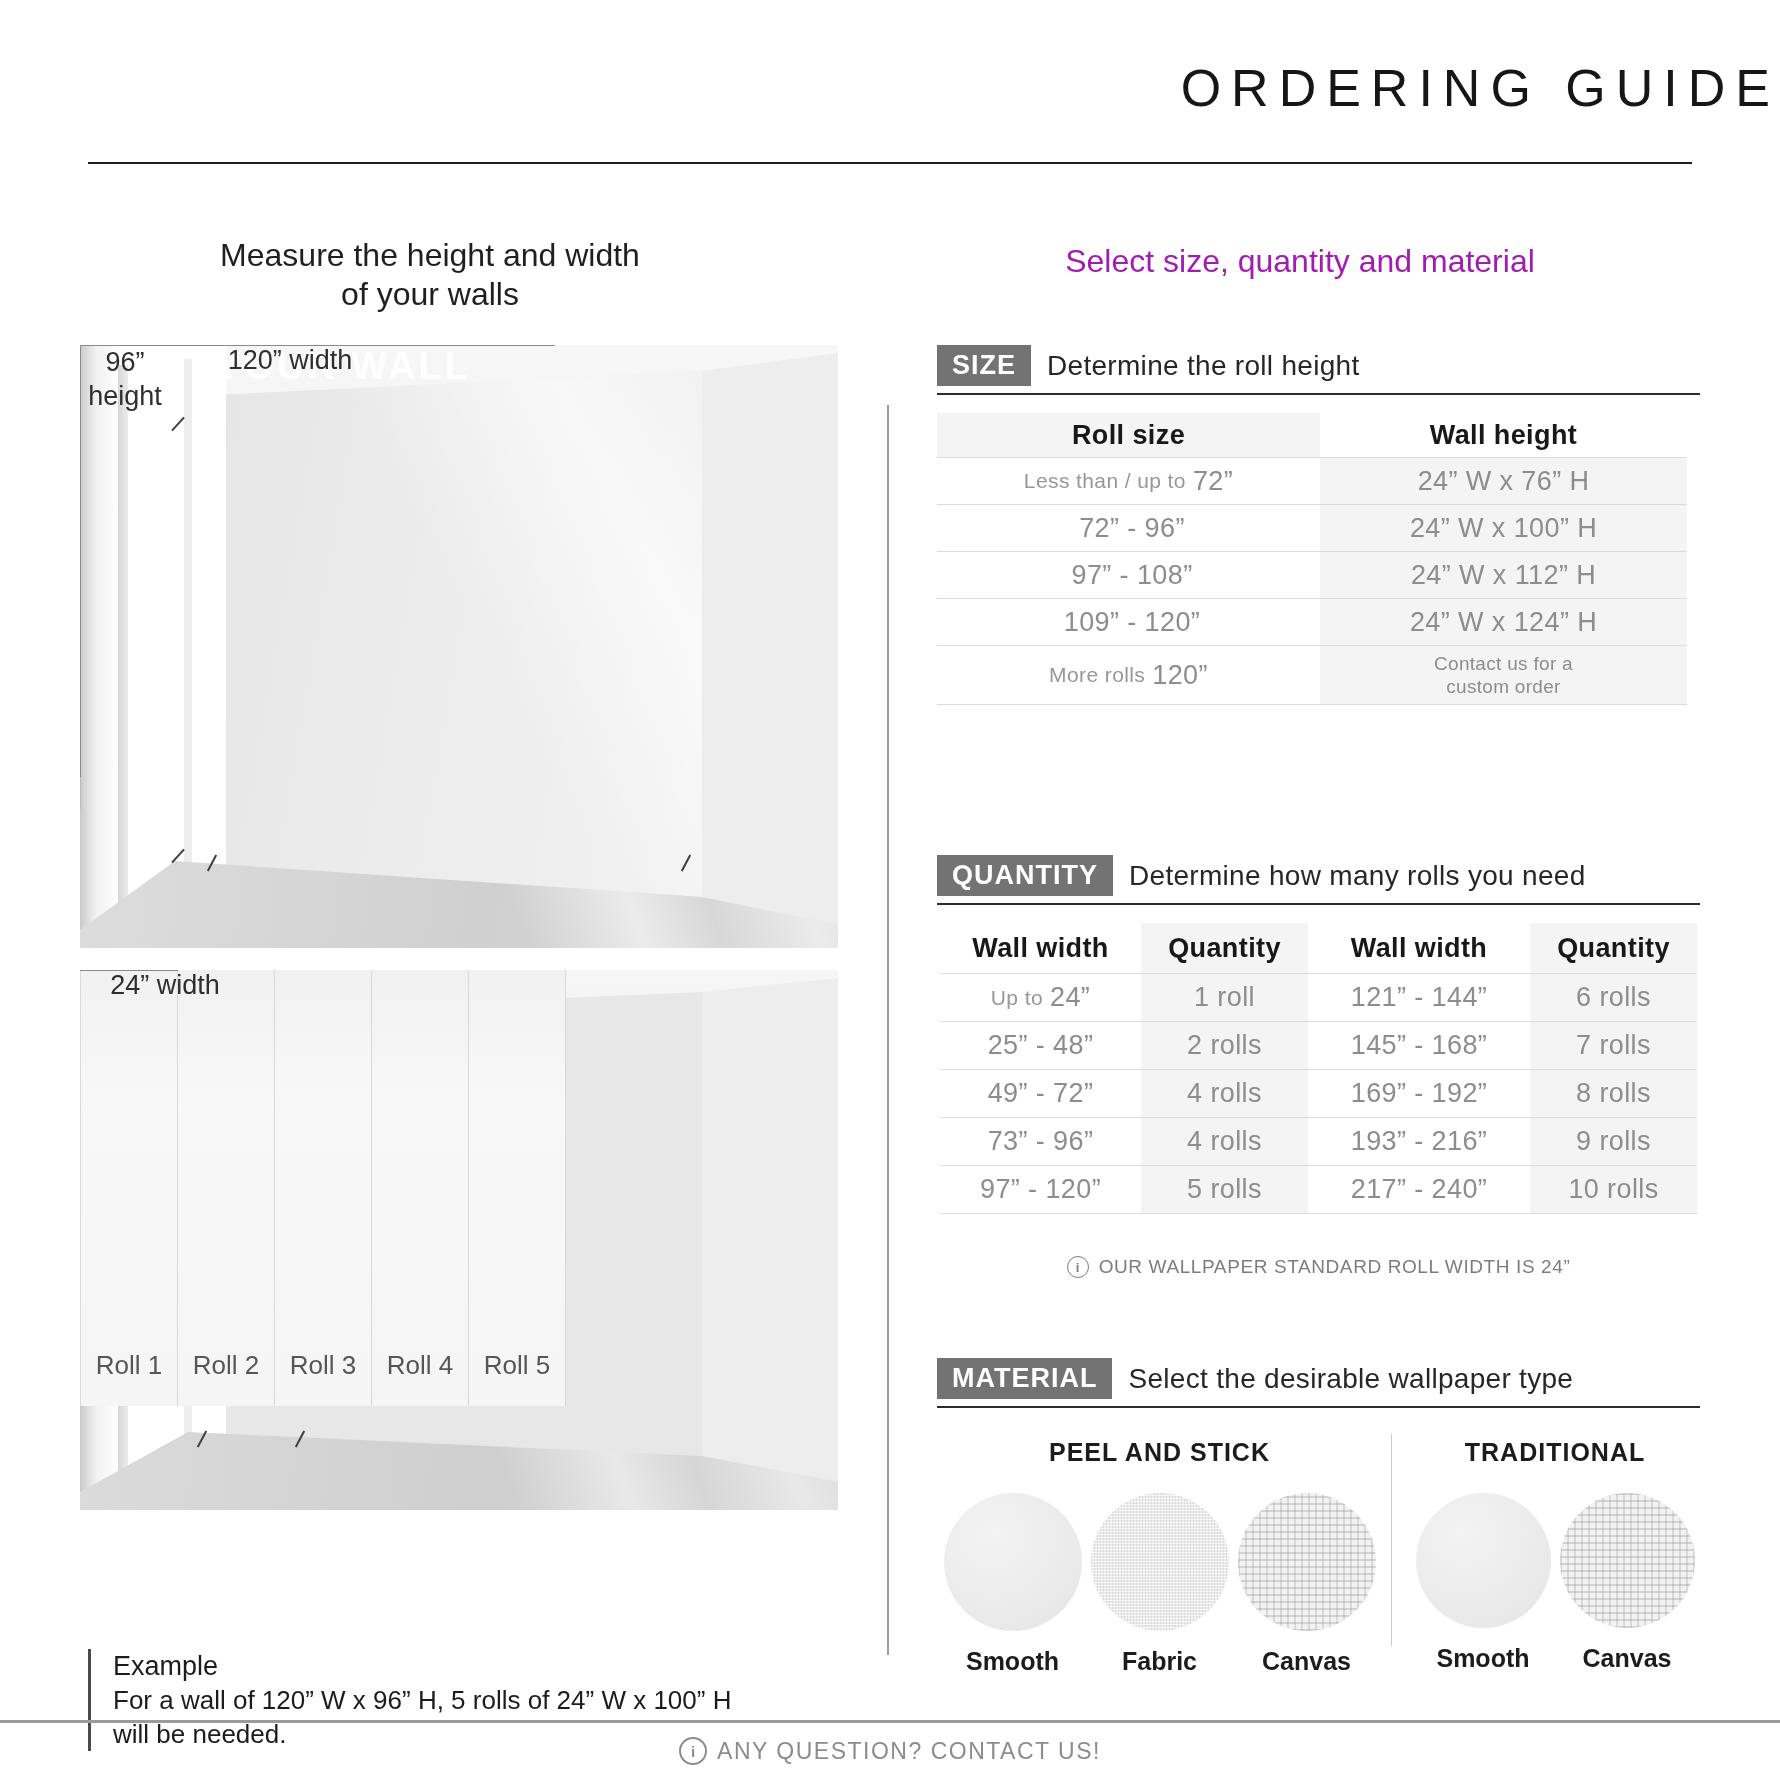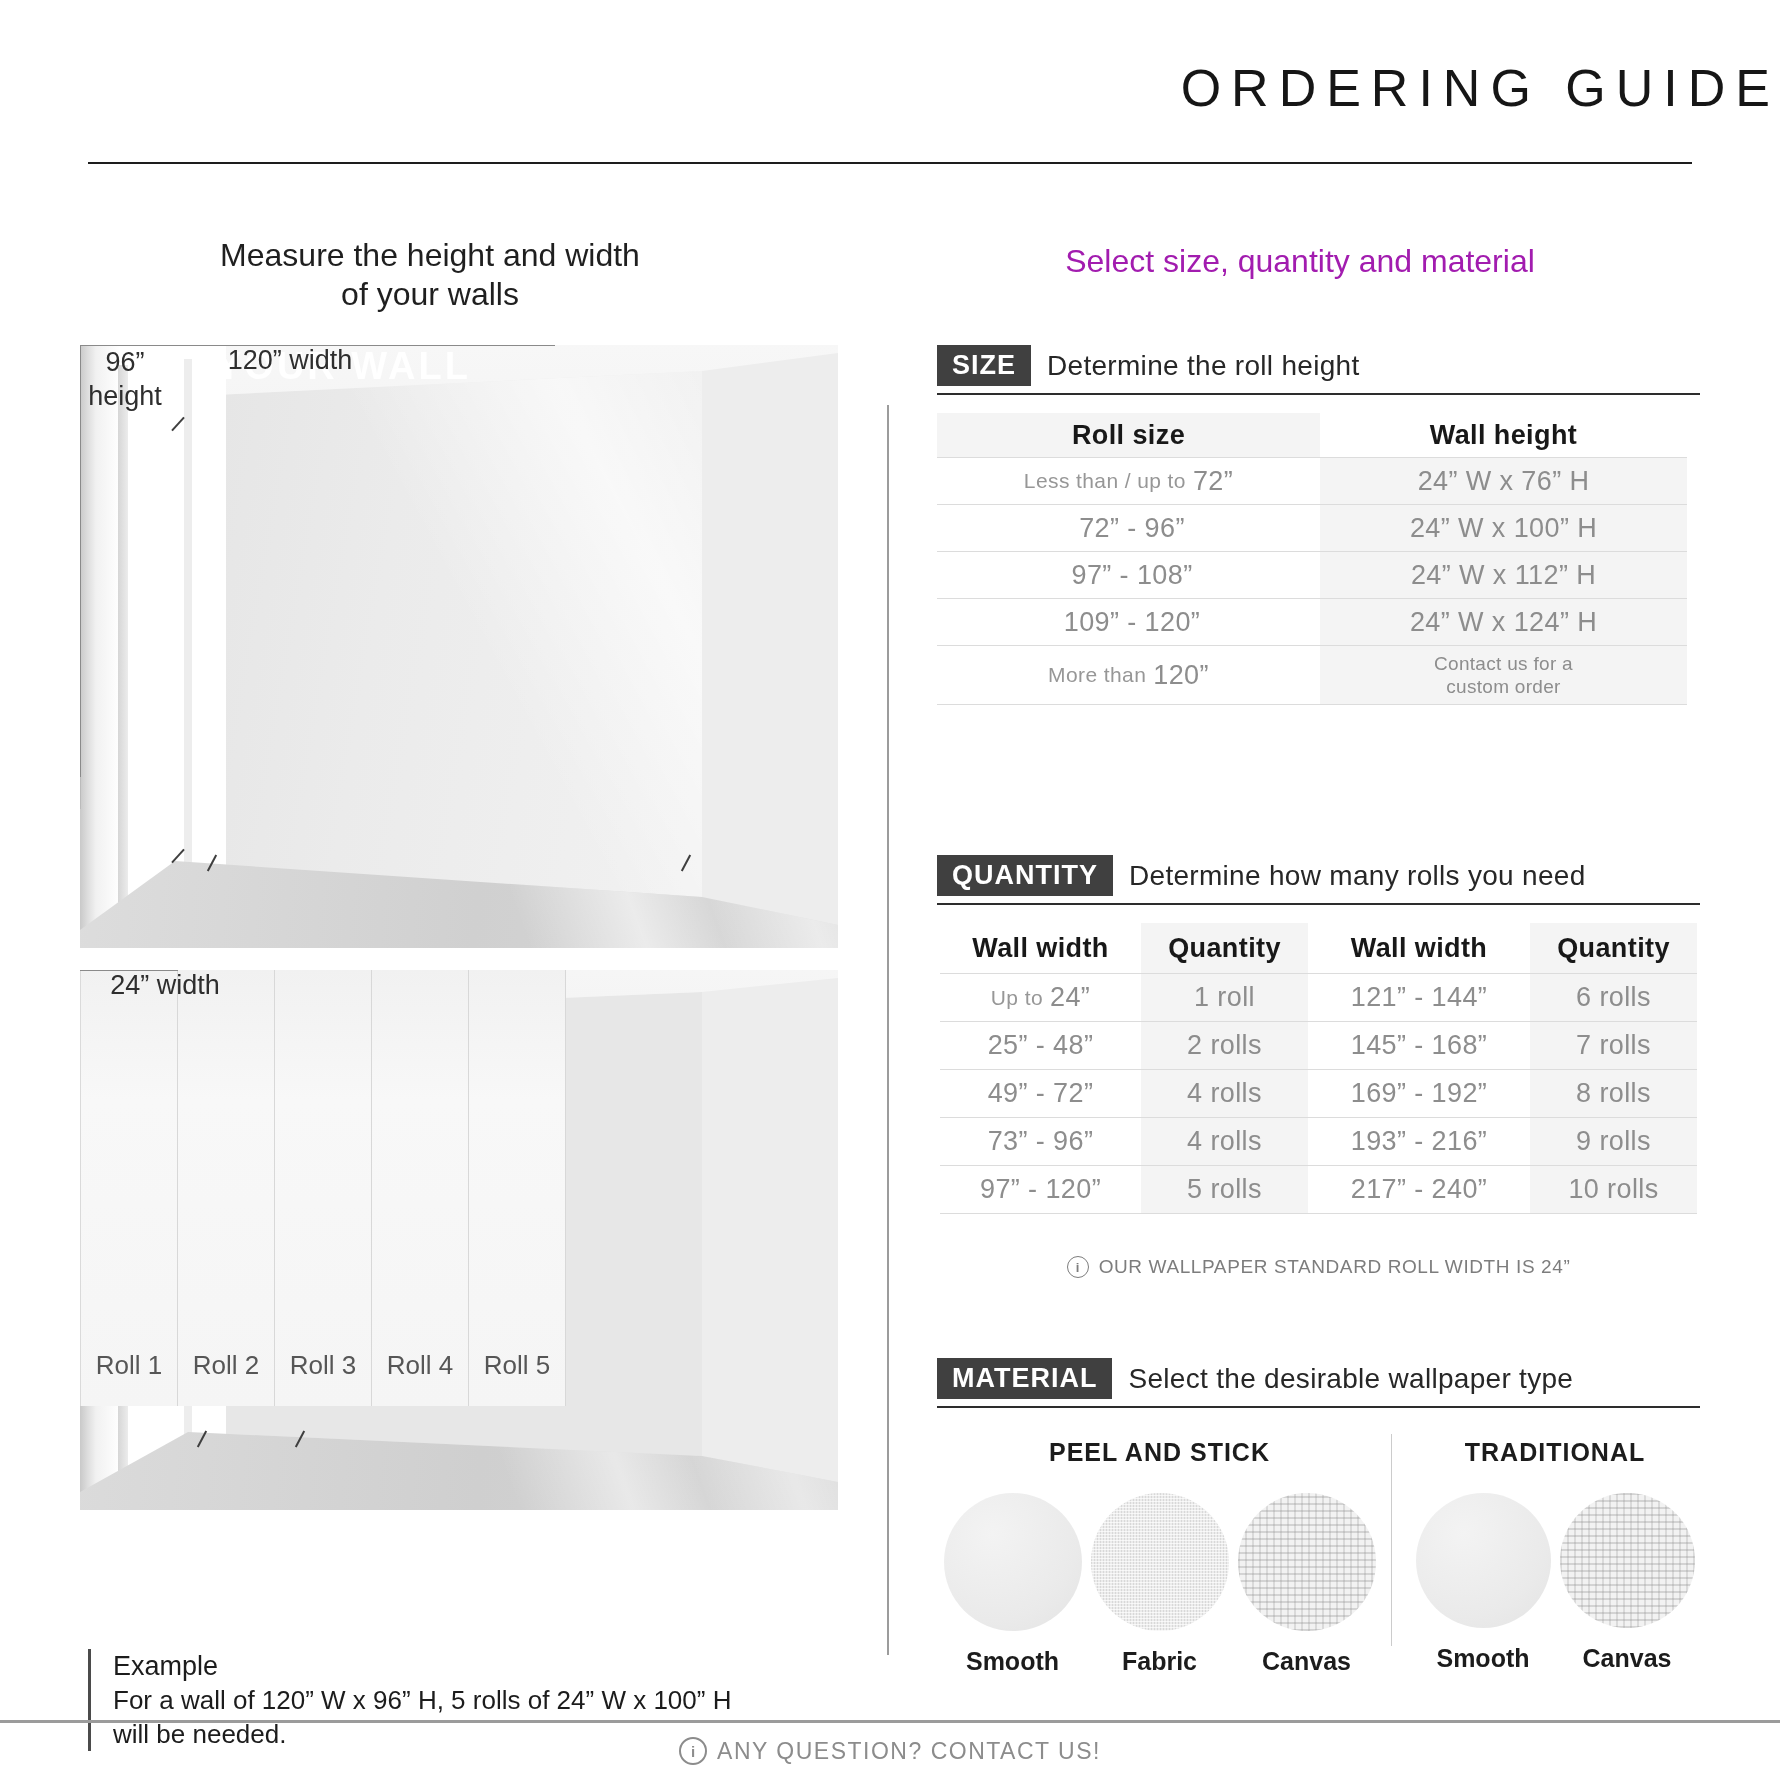--- a/index.html
+++ b/index.html
@@ -86,21 +86,21 @@
   .example { left:88px; top:1649px; width:770px; border-left:3px solid #4b4b4b; padding-left:22px; }
   .example .ex-title { font-size:27px; color:#1c1c1c; line-height:34px; }
   .example .ex-line { font-size:26px; color:#1c1c1c; line-height:34px; white-space:nowrap; }
 
   
   .section { left:937px; width:763px; }
   .sec-size { top:345px; }
   .sec-qty { top:855px; }
   .sec-mat { top:1358px; }
   .sec-head { display:flex; align-items:center; border-bottom:2px solid #2d2d2d; padding-bottom:7px; }
-  .badge { background:#404040; color:#ffffff; font-size:27px; font-weight:600;
+  .badge { background:#737373; color:#ffffff; font-size:27px; font-weight:600;
     padding:5px 15px; letter-spacing:1px; }
   .sec-sub { margin-left:16px; font-size:28px; color:#272727; letter-spacing:.3px; }
 
   .tbl { display:grid; margin-top:18px; }
   .tbl-size { grid-template-columns:383px 367px; }
   .tbl-qty { grid-template-columns:201px 167px 222px 167px; margin-left:3px; }
   .cell { display:flex; align-items:center; justify-content:center;
     border-bottom:1px solid #dcdcdc; color:#8d8d8d; font-size:27px; letter-spacing:.4px; }
   .cell.gray { background:#f4f4f4; }
   .cell.hd { color:#181818; font-weight:700; font-size:27px; }
@@ -257,21 +257,21 @@
     </div>
     <div class="cell gray">24” W x 112” H</div>
 
     <div class="cell">
       <span class="pre"></span>
       <span>109” - 120”</span>
     </div>
     <div class="cell gray">24” W x 124” H</div>
 
     <div class="cell tall">
-      <span class="pre">More than </span>
+      <span class="pre">More rolls </span>
       <span>120”</span>
     </div>
     <div class="cell gray tall twoline">
       <span>Contact us for a</span>
       <span>custom order</span>
     </div>
   </div>
 </div>
 
 <div class="abs section sec-qty">

